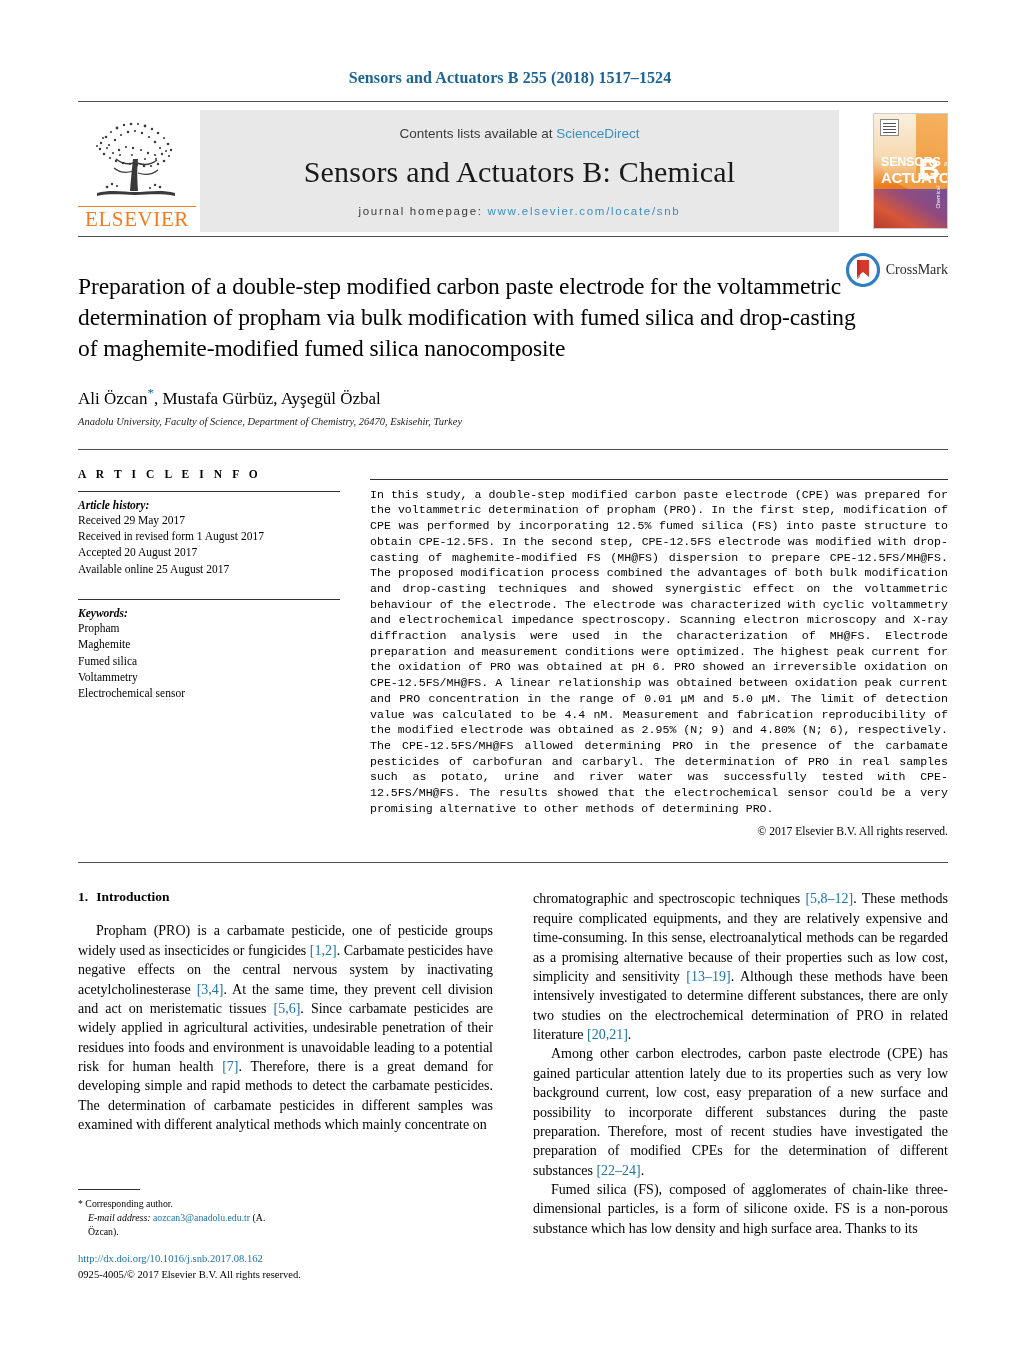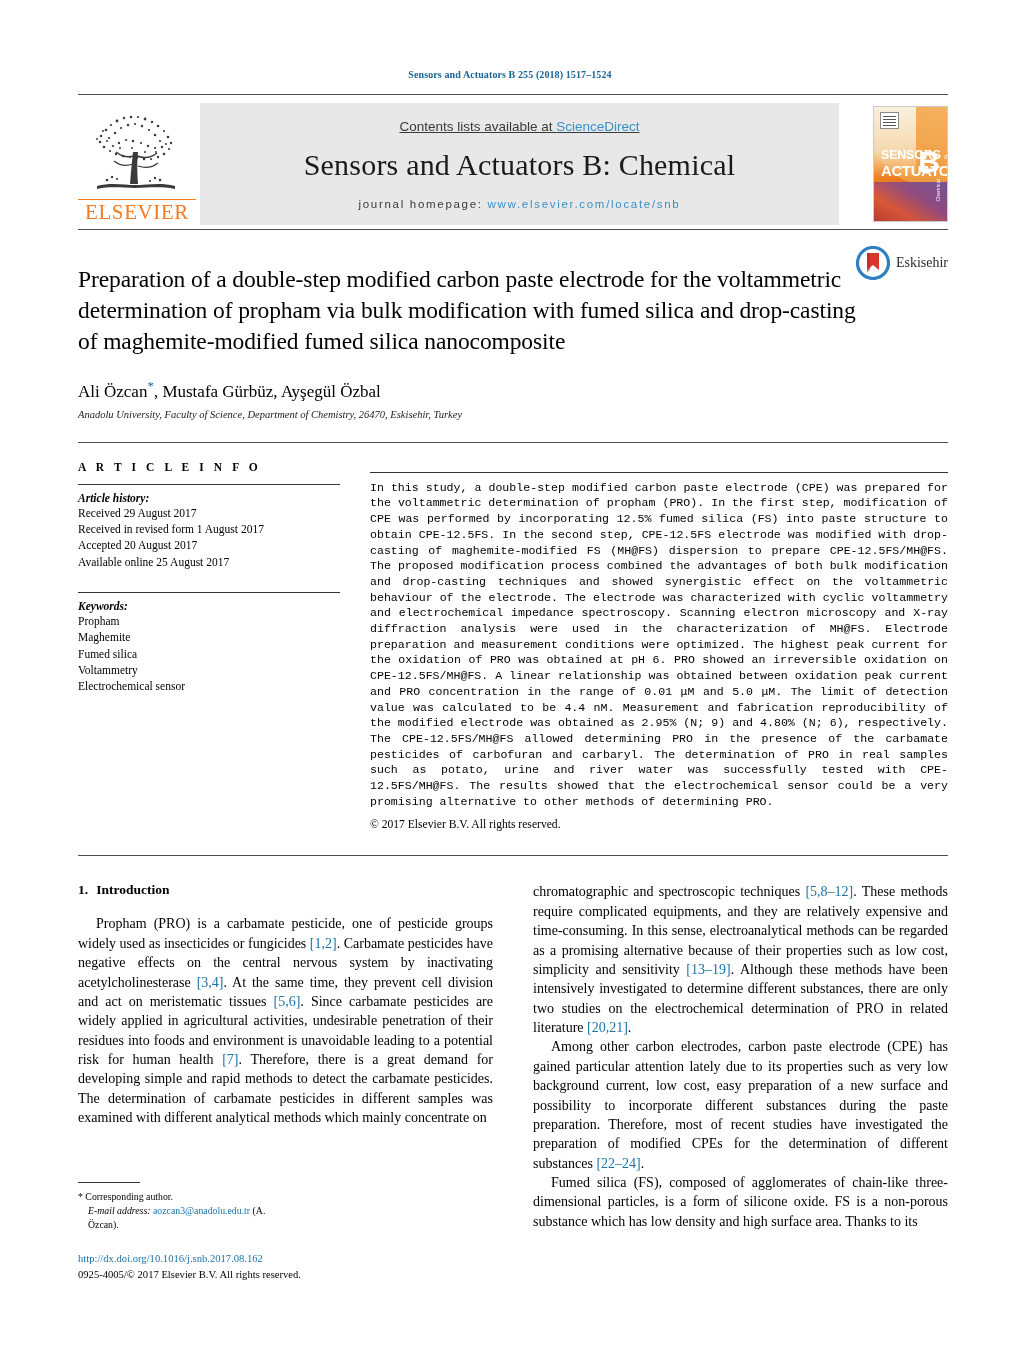--- a/index.html
+++ b/index.html
@@ -20,21 +20,21 @@
     width: 1020px;
     height: 1351px;
     box-sizing: border-box;
   }
 
   
   .running-head {
     text-align: center;
     font-family: "Liberation Serif", serif;
     font-weight: bold;
-    font-size: 10px;
+    font-size: 16px;
     color: #1a6496;
     padding-top: 69px;
     letter-spacing: 0.1px;
   }
 
   
   .masthead {
     margin: 14px 72px 0 78px;
     border-top: 1.2px solid #4d4d4d;
     padding-top: 8px;
@@ -73,21 +73,20 @@
     align-items: center;
     margin-left: 4px;
     margin-right: 6px;
     position: relative;
   }
   .contents-line {
     font-family: "Liberation Sans", sans-serif;
     font-size: 13.5px;
     color: #3a3a3a;
     margin-bottom: 14px;
-    text-decoration: underline;
   }
   .contents-line .sd-link { color: #3a8fc4; }
   .journal-title {
     font-family: "Liberation Serif", serif;
     font-size: 30px;
     color: #1a1a1a;
     letter-spacing: 0.2px;
     margin-bottom: 16px;
   }
   .homepage-line {
@@ -271,21 +270,21 @@
     font-family: Liberation Mono, monospace;
     font-size: 11.6px;
     line-height: 1.355;
     text-align: justify;
     text-justify: inter-word;
     color: #000000;
   }
   .copyright-line {
     font-family: "Liberation Serif", serif;
     font-size: 11.6px;
-    text-align: left;
+    text-align: right;
     margin-top: 9px;
   }
 
   
   .body-wrap {
     margin: 16px 72px 0 78px;
     border-top: 1.2px solid #4d4d4d;
     margin-top: 24px;
     padding-top: 26px;
     display: flex;
@@ -457,38 +456,38 @@
   </div>
 
   <div class="title-wrap">
     <div class="crossmark">
       <svg width="34" height="34" viewBox="0 0 34 34">
         <circle cx="17" cy="17" r="15.5" fill="none" stroke="#2f7fc1" stroke-width="3.2"></circle>
         <circle cx="17" cy="17" r="12" fill="#ffffff"></circle>
         <path d="M11 7 h12 v17 l-6 -5 l-6 5 Z" fill="#d8372b"></path>
         <path d="M11 7 h3 v17 l-3 2.4 Z" fill="#b92a20" opacity="0.55"></path>
       </svg>
-      <span class="crossmark-label">Eskisehir</span>
+      <span class="crossmark-label">CrossMark</span>
     </div>
 
     <h1 class="article-title">Preparation of a double-step modified carbon paste electrode for the voltammetric determination of propham via bulk modification with fumed silica and drop-casting of maghemite-modified fumed silica nanocomposite</h1>
 
     <div class="authors">
       <span>Ali Özcan</span><span class="star">*</span><span>, Mustafa Gürbüz, Ayşegül Özbal</span>
     </div>
     <div class="affiliation">Anadolu University, Faculty of Science, Department of Chemistry, 26470, Eskisehir, Turkey</div>
   </div>
 
   <div class="info-abstract">
 
     <div class="col-info">
       <div class="sec-caps">A R T I C L E   I N F O</div>
       <div class="rule-thin"></div>
       <div class="info-head">Article history:</div>
-      <div class="info-line">Received 29 August 2017</div>
+      <div class="info-line">Received 29 May 2017</div>
       <div class="info-line">Received in revised form 1 August 2017</div>
       <div class="info-line">Accepted 20 August 2017</div>
       <div class="info-line">Available online 25 August 2017</div>
 
       <div class="rule-thin" style="margin-top:22px"></div>
       <div class="kw-block">
         <div class="info-head">Keywords:</div>
         <div class="info-line">Propham</div>
         <div class="info-line">Maghemite</div>
         <div class="info-line">Fumed silica</div>

